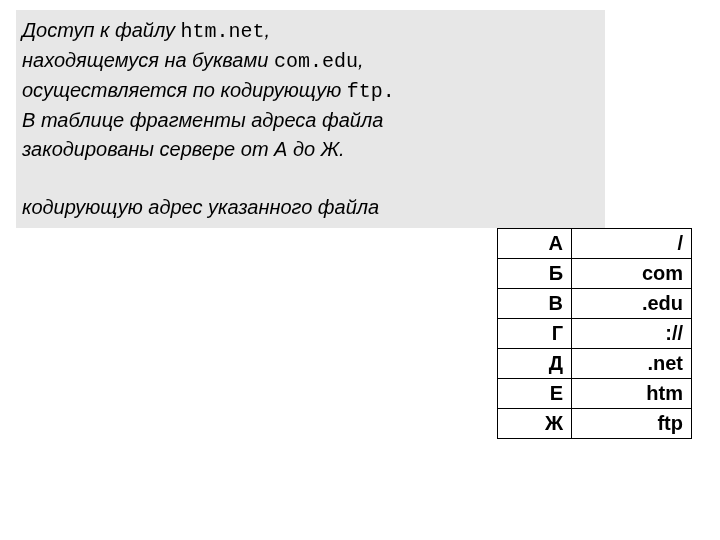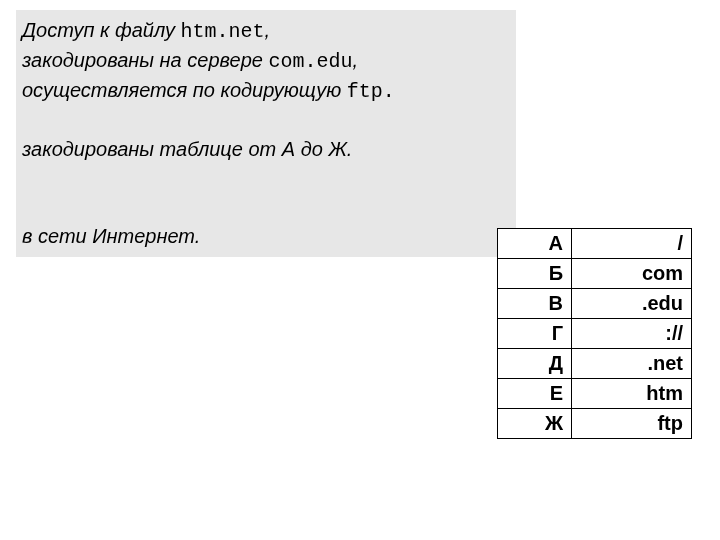--- a/index.html
+++ b/index.html
@@ -7,21 +7,21 @@
     width: 720px;
     height: 540px;
     background: #ffffff;
     font-family: Arial, Helvetica, sans-serif;
     position: relative;
   }
   .question-box {
     position: absolute;
     left: 16px;
     top: 10px;
-    width: 500px;
+    width: 589px;
     background: #e7e7e7;
     padding: 6px 6px 6px 6px;
     font-size: 20px;
     font-style: italic;
     color: #000;
     line-height: 1.45;
   }
   .question-box .mono {
     font-family: "Courier New", Courier, monospace;
     font-style: normal;
@@ -49,27 +49,26 @@
   .frag-table td.value {
     width: 120px;
     text-align: right;
   }
 </style>
 </head>
 <body>
 
 <div class="question-box">
   <span>Доступ к файлу </span><span class="mono">htm.net</span><span>,</span><br>
-  <span>закодированы на сервере </span><span class="mono">com.edu</span><span>,</span><br>
+  <span>находящемуся на буквами </span><span class="mono">com.edu</span><span>,</span><br>
   <span> осуществляется по кодирующую </span><span class="mono">ftp.</span><br>
+  <span>В таблице фрагменты адреса файла</span><br>
+  <span> закодированы сервере от А до Ж.</span><br>
   <br>
-  <span> закодированы таблице от А до Ж.</span><br>
-  <br>
-  <br>
-  <span> в сети Интернет.</span>
+  <span> кодирующую адрес указанного файла</span><br>
 </div>
 
 <table class="frag-table">
   <tbody>
     <tr>
       <td class="letter">А</td>
       <td class="value">/</td>
     </tr>
     <tr>
       <td class="letter">Б</td>

